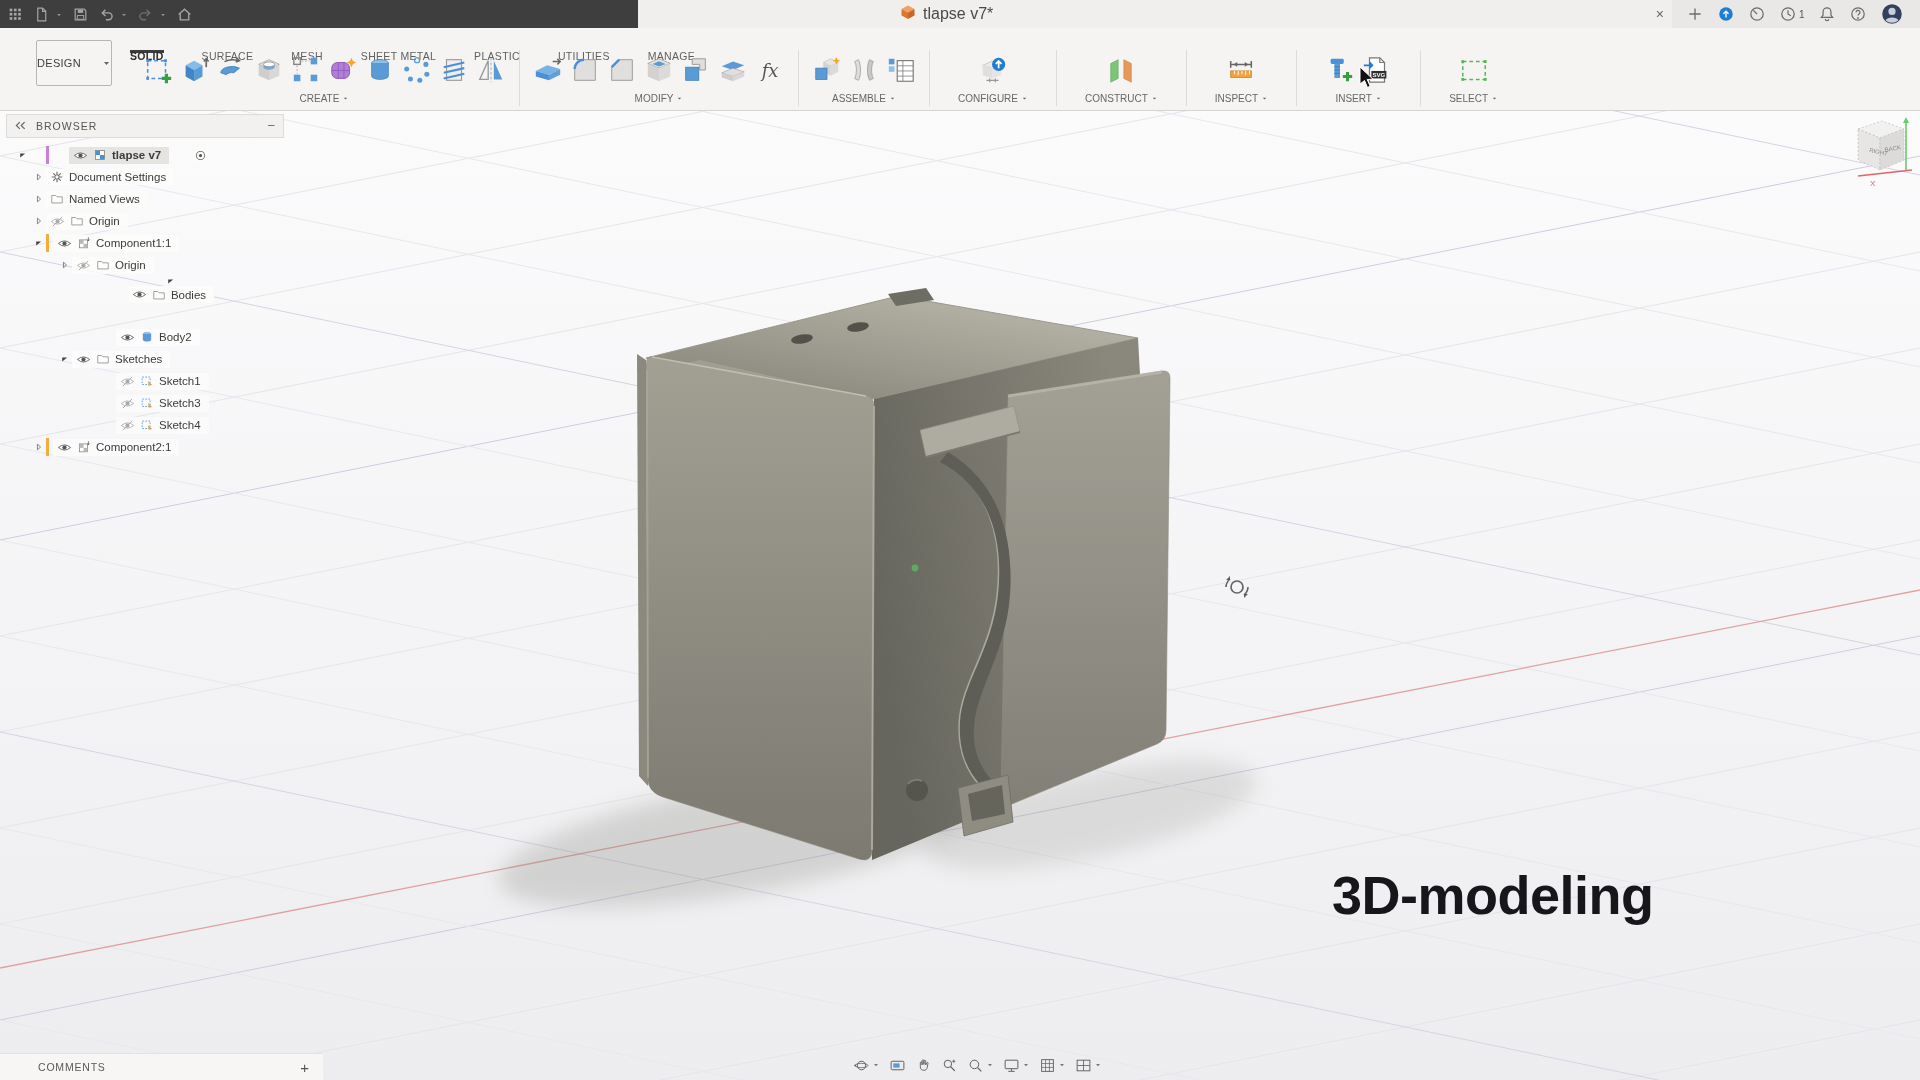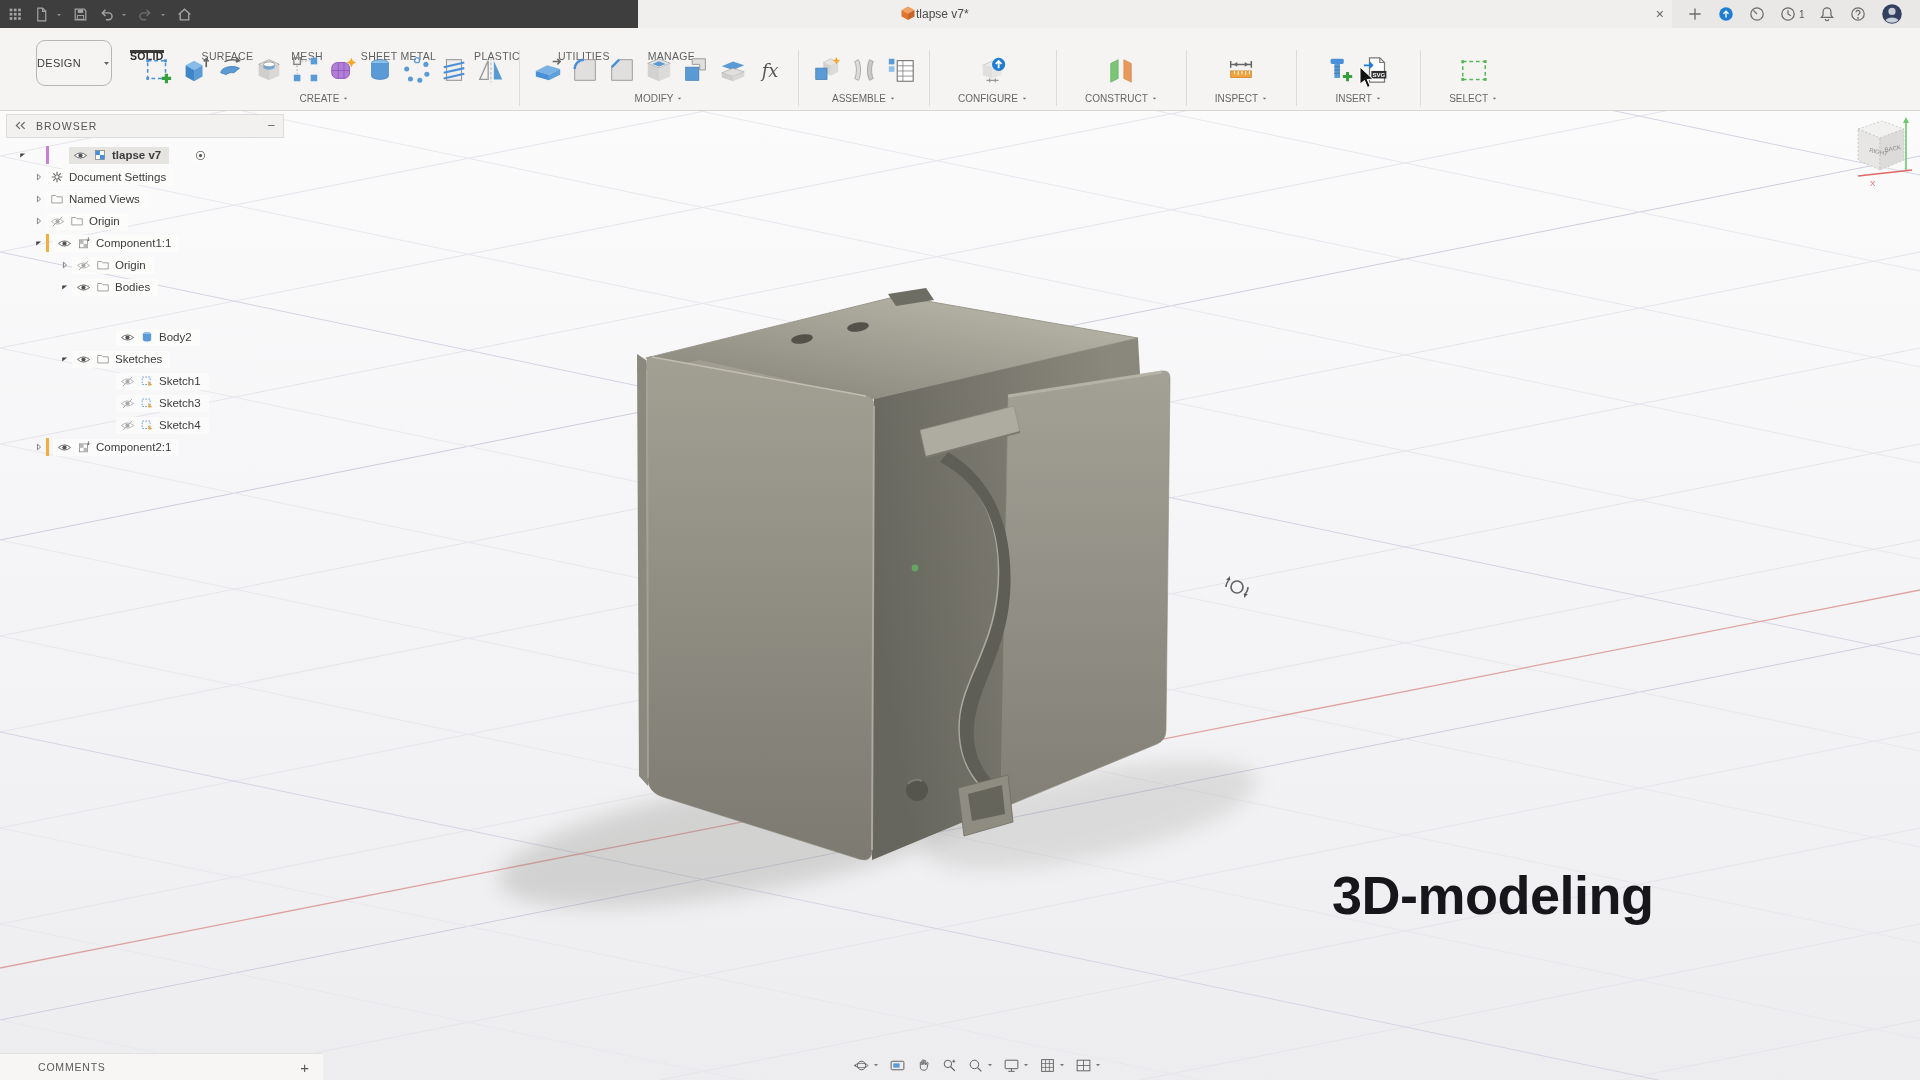--- a/index.html
+++ b/index.html
@@ -6,28 +6,28 @@
   body{width:1920px;height:1080px;overflow:hidden;position:relative;
        font-family:"Liberation Sans",sans-serif;background:#fff;
        -webkit-user-select:none;user-select:none}
   
   .titlebar{position:absolute;top:0;left:0;width:1920px;height:28px;background:#3e3e3e;z-index:60}
   .qat{position:absolute;left:0;top:0;height:28px;display:flex;align-items:center;gap:9px;padding-left:7px;color:#a6a6a6}
   .qat .tbi{display:flex;align-items:center;cursor:pointer}
   .qat .tbi.dis{color:#6e6e6e}
   .qat .car{color:#8a8a8a;margin-left:-4px}
   .doc-tab{position:absolute;left:638px;top:0;width:1034px;height:28px;background:#f0efed;border-right:1px solid #d9d8d6;z-index:61}
-  .tab-head{position:absolute;left:262px;top:0;height:28px;display:flex;align-items:center;font-size:12px;color:#4a4a4a}
+  .tab-head{position:absolute;left:262px;top:0;height:28px;display:flex;align-items:center;gap:7px;font-size:16px;color:#4a4a4a}
   .tab-close{position:absolute;right:8px;top:0;height:28px;display:flex;align-items:center;font-size:14px;color:#666;cursor:pointer}
   .tb-right{position:absolute;left:1672px;right:0;top:0;height:28px;background:#e9e8e6;display:flex;align-items:center;gap:13px;padding-left:14px;color:#6b6b6b;z-index:61}
   .tb-right .tbi{display:flex;align-items:center;position:relative;cursor:pointer}
   .tb-badge{font-size:10px;color:#555;margin-left:2px}
   
   .ribbon{position:absolute;top:28px;left:0;width:1920px;height:82px;background:#f5f4f3;border-bottom:1px solid #d6d5d3;z-index:55}
-  .design-btn{position:absolute;left:36px;top:12px;width:74px;height:44px;border:1px solid #b7b6b4;border-radius:9px;
+  .design-btn{position:absolute;left:36px;top:12px;width:74px;height:44px;border:1px solid #b7b6b4;border-radius:2px;
       display:flex;align-items:center;justify-content:space-between;gap:4px;font-size:11px;color:#3d3d3d;letter-spacing:.3px;cursor:pointer;background:#f5f4f3}
   .rtabs{position:absolute;left:130px;top:0;height:20px;display:flex;gap:38px;font-size:10.5px;color:#5f5f5f;letter-spacing:.3px}
   .rtab{padding-top:22px;cursor:pointer;white-space:nowrap}
   .rtab.act{color:#2d2d2d;font-weight:bold;border-bottom:3px solid #3c3c3c}
   .rgroups{position:absolute;left:130px;top:20px;display:flex;align-items:flex-start}
   .rgroup{display:flex;flex-direction:column;align-items:center;padding:0 13px}
   .rgroup.wide{padding:0 28px}
   .rgroup .icons{display:flex;align-items:center;gap:7px;height:44px}
   .rgroup .glabel{margin-top:1px;font-size:10px;color:#666;display:flex;align-items:center;gap:3px;cursor:pointer}
   .gsep{width:1px;height:56px;background:#dcdbd9;margin-top:2px}
@@ -758,21 +758,21 @@
             </svg>
           </span>
           <span style="display: flex;">
             <svg width="14" height="14" viewBox="0 0 32 32">
               <path d="M4 8h9l3 3h12v14H4z" fill="#fefefd" stroke="#8a8a8a" stroke-width="1.8"></path>
             </svg>
           </span>
           <span class="tlabel">Origin</span>
         </span>
       </div>
-      <div class="trow" style="padding-left: 52px;">
+      <div class="trow" style="padding-left: 52px; flex-direction: column;">
         <span class="caret">
           <svg width="10" height="10" viewBox="0 0 32 32">
             <path d="M7 11h16L7 24z" fill="#444"></path>
           </svg>
         </span>
         <span class="chip">
           <span style="display: flex;">
             <svg width="15" height="15" viewBox="0 0 32 32">
               <path d="M3 16Q16 5 29 16Q16 27 3 16Z" fill="#fff" stroke="#555" stroke-width="1.8"></path>
               <circle cx="16" cy="16" r="4.5" fill="#555"></circle>

